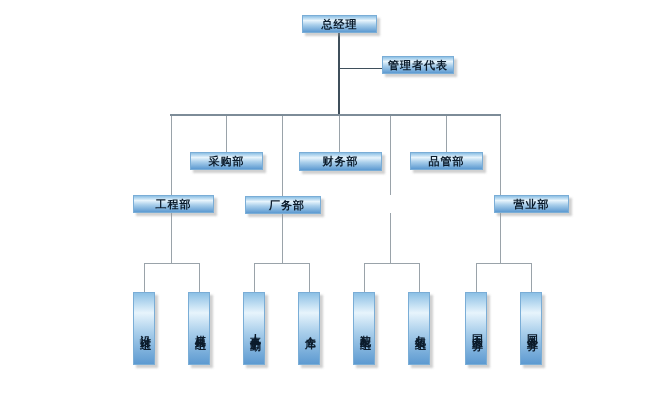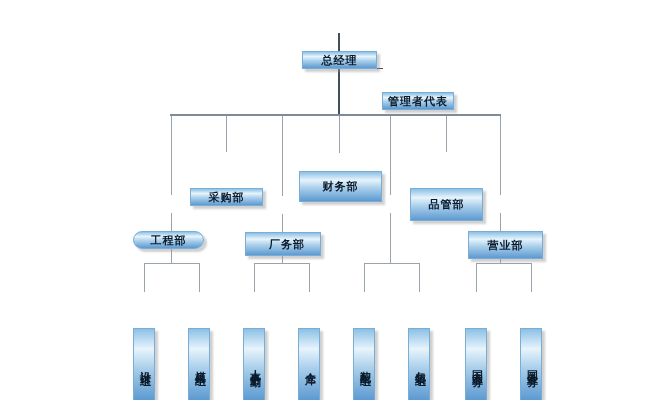--- a/index.html
+++ b/index.html
@@ -10,21 +10,21 @@
   .ln{position:absolute;background:#9aa3aa;}
   .ln.trunk{background:#3f4f5b;}
   .ln.split{background:#7d8c98;}
   .node{
     position:absolute;box-sizing:border-box;
     border:1px solid #7aadd6;
     background:linear-gradient(180deg,#8cc0e5 0%,#e7f4fc 28%,#aacfeb 55%,#5d9ad1 100%);
     box-shadow:3px 3px 2px rgba(150,150,150,0.45);
     color:#0b1b2b;font-weight:bold;font-size:11px;
     display:flex;align-items:center;justify-content:center;
-    letter-spacing:1px;white-space:nowrap;margin-top:36px;
+    letter-spacing:1px;white-space:nowrap;
   }
   .node.v{
     writing-mode:vertical-lr;text-orientation:upright;
     letter-spacing:2px;white-space:normal;
   }
 </style>
 </head>
 <body>
 
 <div class="canvas">
@@ -61,26 +61,26 @@
   <div class="ln" style="left:364px;top:263px;width:1px;height:29px;"></div>
   <div class="ln" style="left:419px;top:263px;width:1px;height:29px;"></div>
   <div class="ln" style="left:476px;top:263px;width:1px;height:29px;"></div>
   <div class="ln" style="left:531px;top:263px;width:1px;height:29px;"></div>
 
   <div class="node" style="left:302px;top:15px;width:75px;height:18px;">总经理</div>
 
   <div class="node" style="left:382px;top:56px;width:72px;height:18px;">管理者代表</div>
 
   <div class="node" style="left:190px;top:152px;width:73px;height:18px;text-align:right;">采购部</div>
-  <div class="node" style="left:299px;top:135px;width:83px;height:31px;">财务部</div>
-  <div class="node" style="left:410px;top:152px;width:73px;height:33px;">品管部</div>
+  <div class="node" style="left:299px;top:152px;width:83px;height:19px;">财务部</div>
+  <div class="node" style="left:410px;top:152px;width:73px;height:18px;">品管部</div>
 
-  <div class="node" style="left:133px;top:195px;width:71px;height:18px;border-radius:9px;">工程部</div>
-  <div class="node" style="left:245px;top:196px;width:76px;height:24px;padding-left:8px;">厂务部</div>
-  <div class="node" style="left:468px;top:195px;width:75px;height:28px;">营业部</div>
+  <div class="node" style="left:133px;top:195px;width:81px;height:18px;">工程部</div>
+  <div class="node" style="left:245px;top:196px;width:76px;height:18px;padding-left:8px;">厂务部</div>
+  <div class="node" style="left:494px;top:195px;width:75px;height:18px;">营业部</div>
 
   <div class="node v" style="left:133px;top:292px;width:22px;height:73px;">设计组</div>
   <div class="node v" style="left:188px;top:292px;width:22px;height:73px;">模具组</div>
   <div class="node v" style="left:243px;top:292px;width:22px;height:73px;">人事后勤</div>
   <div class="node v" style="left:298px;top:292px;width:22px;height:73px;">仓库</div>
   <div class="node v" style="left:353px;top:292px;width:22px;height:73px;">装配组</div>
   <div class="node v" style="left:408px;top:292px;width:22px;height:73px;">包装组</div>
   <div class="node v" style="left:465px;top:292px;width:22px;height:73px;">国内业务</div>
   <div class="node v" style="left:520px;top:292px;width:22px;height:73px;">国外业务</div>
 

